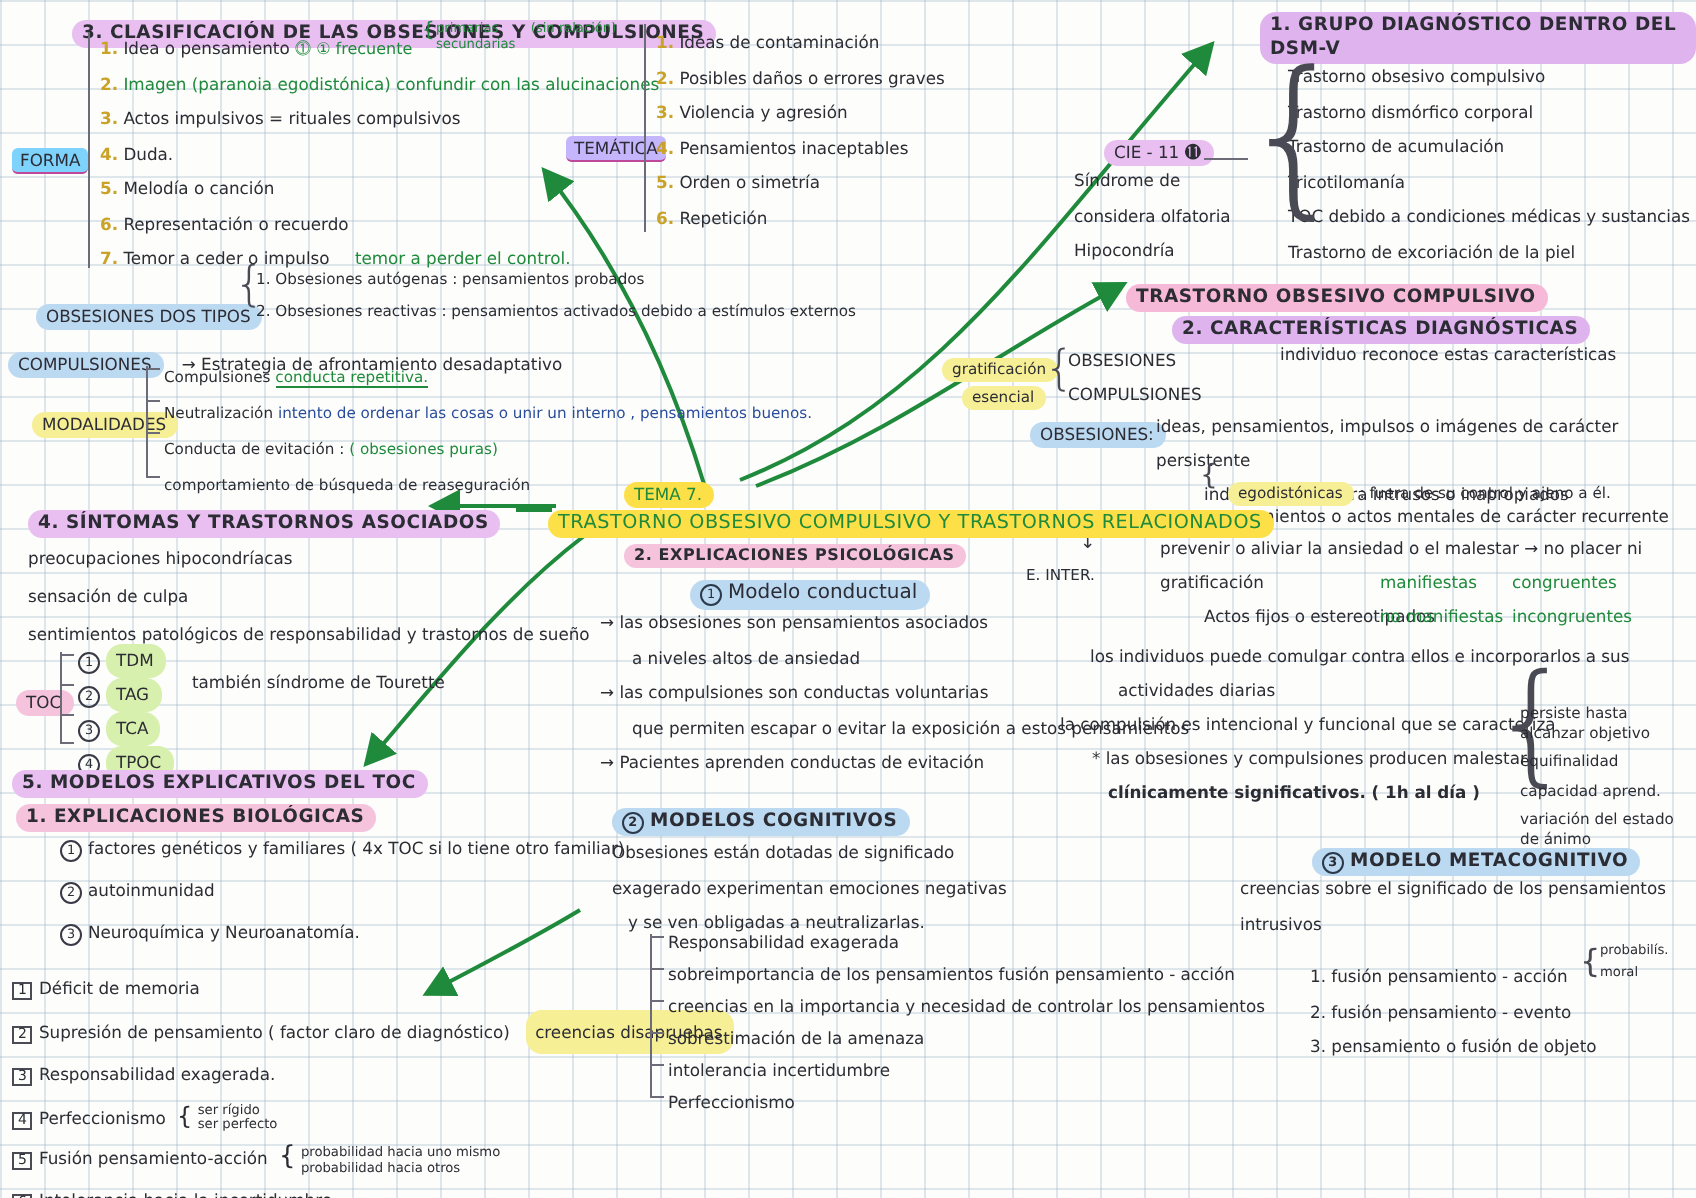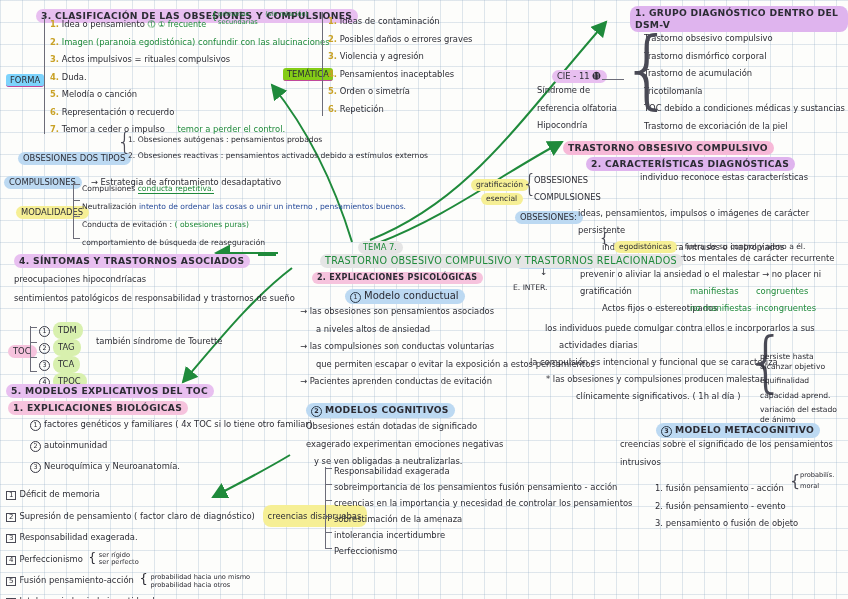--- a/index.html
+++ b/index.html
@@ -32,21 +32,21 @@
   .greenbold{color:#1f8a3b;font-weight:400;}
   .blue{color:#2a4d9b;}
   
   .hl{display:inline-block;padding:1px 6px 1px 5px;border-radius:8px;}
   .hl-purple{background:#e8bff0;}
   .hl-purple2{background:#dfb4ee;}
   .hl-pink{background:#f6c3dd;}
   .hl-pinkstrong{background:#f7b9d8;}
   .hl-blue{background:#bcd9f2;}
   .hl-yellow{background:#f6ef95;}
-  .hl-green{background:#e5e5e5;margin-left:46px;}
+  .hl-green{background:#fde047;}
   .hl-greenlite{background:#d8f0ae;}
   .under{border-bottom:1.4px solid #c0489b;padding-bottom:0px;}
   .ul-green{border-bottom:1.5px solid #1f8a3b;}
   .rowlist > span{display:block;}
   .numy{color:#c9a227;font-weight:700;}
   .boxnum{display:inline-block;border:1px solid #4a4a55;padding:0px 2px;font-size:7px;line-height:1;margin-right:3px;}
   .circnum{display:inline-block;border:1px solid #3a3a46;border-radius:50%;width:9px;height:9px;line-height:9px;text-align:center;font-size:6.4px;margin-right:3px;}
   .tiny{font-size:6.6px;}
   .vbar{position:absolute;background:#6c6c78;width:1.3px;}
   .hbar{position:absolute;background:#6c6c78;height:1.2px;}
@@ -100,21 +100,21 @@
 </div>
 
 <div class="node tiny green" style="left:218px;top:10px;line-height:8px;">
   <span style="font-size:10px;position:absolute;left:-7px;top:2px;">{</span>
   <span>primarias</span>
   <span style="padding-left:14px;">(sin relación)</span>
   <span style="display:block;">secundarias</span>
 </div>
 
 <div class="node" style="left:283px;top:62px;">
-  <span class="s10 under" style="background:#84cc16;padding:1px 4px;border-radius:3px;">TEMÁTICA</span>
+  <span class="s10 under" style="background:#c4b5fd;padding:1px 4px;border-radius:3px;">TEMÁTICA</span>
 </div>
 <div class="vbar" style="left:322px;top:12px;height:104px;"></div>
 
 <div class="node rowlist s10" style="left:328px;top:13px;line-height:17.5px;">
   <span><span class="numy">1.</span> <span>Ideas de contaminación</span></span>
   <span><span class="numy">2.</span> <span>Posibles daños  o errores graves</span></span>
   <span><span class="numy">3.</span> <span>Violencia  y agresión</span></span>
   <span><span class="numy">4.</span> <span>Pensamientos inaceptables</span></span>
   <span><span class="numy">5.</span> <span>Orden  o simetría</span></span>
   <span><span class="numy">6.</span> <span>Repetición</span></span>
@@ -131,21 +131,21 @@
   <span>TOC  debido a condiciones  médicas  y sustancias</span>
   <span>Trastorno de excoriación de la piel</span>
 </div>
 <div class="node" style="left:620px;top:26px;font-size:86px;color:#4a4a55;font-weight:100;line-height:84px;">{</div>
 
 <div class="node" style="left:552px;top:64px;">
   <span class="s10"><span class="hl hl-purple">CIE - 11 ⓫</span></span>
 </div>
 <div class="node rowlist s10" style="left:537px;top:82px;line-height:17.5px;">
   <span>Síndrome de</span>
-  <span>referencia olfatoria</span>
+  <span>considera olfatoria</span>
   <span>Hipocondría</span>
 </div>
 <div class="hbar" style="left:602px;top:79px;width:22px;"></div>
 
 <div class="node" style="left:563px;top:136px;">
   <span class="hdr"><span class="hl hl-pinkstrong">TRASTORNO OBSESIVO  COMPULSIVO</span></span>
 </div>
 <div class="node" style="left:586px;top:152px;">
   <span class="hdr"><span class="hl hl-purple2">2. CARACTERÍSTICAS DIAGNÓSTICAS</span></span>
 </div>
@@ -201,21 +201,21 @@
   <span>incongruentes</span>
 </div>
 
 <div class="node rowlist s10" style="left:545px;top:320px;line-height:17px;">
   <span>los individuos puede  comulgar contra ellos e incorporarlos a sus</span>
   <span style="padding-left:14px;">actividades diarias</span>
 </div>
 <div class="node rowlist s10" style="left:530px;top:354px;line-height:17px;">
   <span>la compulsión es intencional  y funcional que se caracteriza</span>
   <span style="padding-left:16px;">* <span>las obsesiones  y compulsiones producen malestar</span></span>
-  <span style="padding-left:46px;">clínicamente significativos.    ( 1h al día )</span>
+  <span style="padding-left:24px;font-weight:bold;">clínicamente significativos.    ( 1h al día )</span>
 </div>
 
 <div class="node" style="left:745px;top:330px;font-size:66px;color:#4a4a55;font-weight:100;line-height:64px;">{</div>
 <div class="node rowlist s9" style="left:760px;top:352px;line-height:9.5px;">
   <span style="margin-bottom:5px;">persiste hasta alcanzar objetivo</span>
   <span style="margin-bottom:5px;">equifinalidad</span>
   <span style="margin-bottom:5px;">capacidad aprend.</span>
   <span style="margin-bottom:5px;">variación del estado de ánimo</span>
   <span>esfuerzo</span>
 </div>
@@ -246,20 +246,21 @@
   <span><span>Neutralización</span> <span class="blue">intento de ordenar las cosas o unir un interno , pensamientos buenos.</span></span>
   <span><span>Conducta de evitación :</span> <span class="green">( obsesiones puras)</span></span>
   <span><span>comportamiento de búsqueda de reaseguración</span></span>
 </div>
 
 <div class="node" style="left:14px;top:249px;">
   <span class="hdr"><span class="hl hl-purple">4. SÍNTOMAS  Y TRASTORNOS ASOCIADOS</span></span>
 </div>
 <div class="node rowlist s10" style="left:14px;top:270px;line-height:19px;">
   <span>preocupaciones hipocondríacas</span>
+  <span>sensación de culpa</span>
   <span>sentimientos patológicos de responsabilidad  y trastornos de sueño</span>
 </div>
 
 <div class="node s10" style="left:8px;top:345px;">
   <span class="hl hl-pink">TOC</span>
 </div>
 <div class="vbar" style="left:30px;top:326px;height:46px;"></div>
 <div class="tick" style="left:30px;top:327px;"></div>
 <div class="tick" style="left:30px;top:342px;"></div>
 <div class="tick" style="left:30px;top:357px;"></div>

